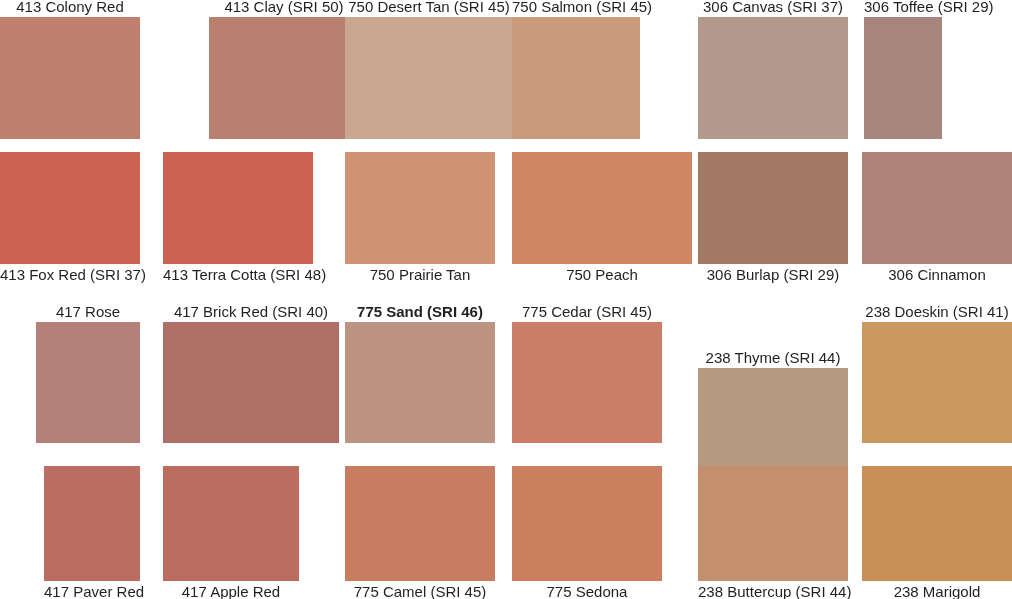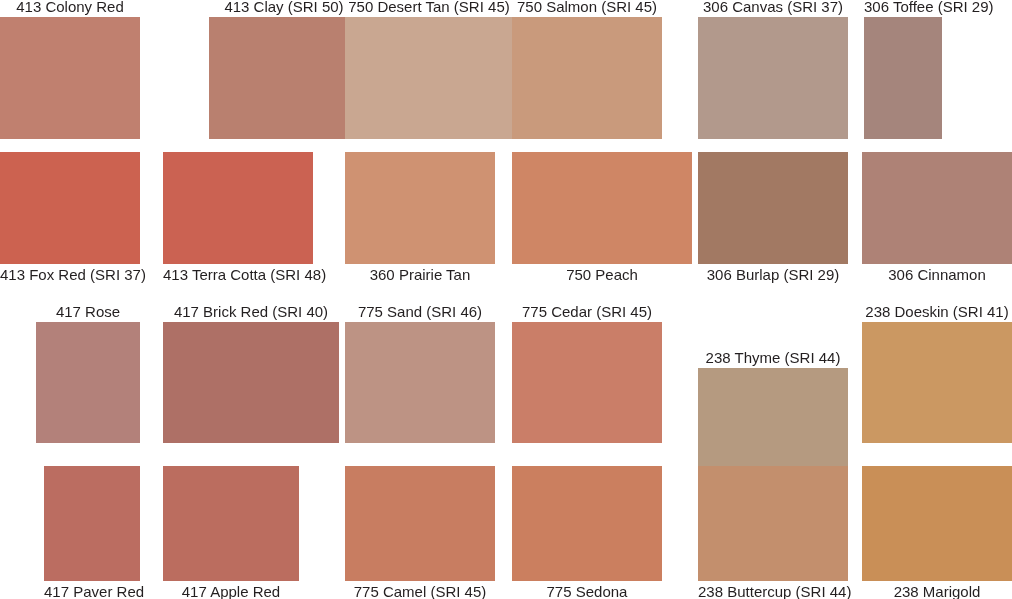--- a/index.html
+++ b/index.html
@@ -49,21 +49,21 @@
       <div class="swatch-block" style="height: 122px; background: rgb(192, 128, 111);"></div>
     </div>
     <div class="swatch-cell label-top" style="left: 163px; width: 150px; top: 0px; margin-left: 46px;">
       <div class="swatch-label">413 Clay (SRI 50)</div>
       <div class="swatch-block" style="height: 122px; background: rgb(185, 128, 111);"></div>
     </div>
     <div class="swatch-cell label-top" style="left: 345px; width: 168px; top: 0px;">
       <div class="swatch-label">750 Desert Tan (SRI 45)</div>
       <div class="swatch-block" style="height: 122px; background: rgb(201, 167, 145);"></div>
     </div>
-    <div class="swatch-cell label-top" style="left: 512px; width: 150px; top: 0px;">
+    <div class="swatch-cell label-top" style="left: 512px; width: 128px; top: 0px;">
       <div class="swatch-label">750 Salmon (SRI 45)</div>
       <div class="swatch-block" style="height: 122px; background: rgb(201, 154, 124);"></div>
     </div>
     <div class="swatch-cell label-top" style="left: 698px; width: 150px; top: 0px;">
       <div class="swatch-label">306 Canvas (SRI 37)</div>
       <div class="swatch-block" style="height: 122px; background: rgb(178, 153, 140);"></div>
     </div>
     <div class="swatch-cell label-top" style="left: 820px; width: 122px; top: 0px; padding-left: 44px;">
       <div class="swatch-label">306 Toffee (SRI 29)</div>
       <div class="swatch-block" style="height: 122px; background: rgb(165, 133, 124);"></div>
@@ -71,21 +71,21 @@
     <div class="swatch-cell label-bottom" style="left: 0px; width: 140px; top: 152px;">
       <div class="swatch-block" style="height: 112px; background: rgb(204, 98, 80);"></div>
       <div class="swatch-label">413 Fox Red (SRI 37)</div>
     </div>
     <div class="swatch-cell label-bottom" style="left: 163px; width: 150px; top: 152px;">
       <div class="swatch-block" style="height: 112px; background: rgb(203, 98, 82);"></div>
       <div class="swatch-label">413 Terra Cotta (SRI 48)</div>
     </div>
     <div class="swatch-cell label-bottom" style="left: 345px; width: 150px; top: 152px;">
       <div class="swatch-block" style="height: 112px; background: rgb(207, 146, 114);"></div>
-      <div class="swatch-label">360 Prairie Tan</div>
+      <div class="swatch-label">750 Prairie Tan</div>
     </div>
     <div class="swatch-cell label-bottom" style="left: 512px; width: 180px; top: 152px;">
       <div class="swatch-block" style="height: 112px; background: rgb(207, 134, 101);"></div>
       <div class="swatch-label">750 Peach</div>
     </div>
     <div class="swatch-cell label-bottom" style="left: 698px; width: 150px; top: 152px;">
       <div class="swatch-block" style="height: 112px; background: rgb(162, 121, 99);"></div>
       <div class="swatch-label">306 Burlap (SRI 29)</div>
     </div>
     <div class="swatch-cell label-bottom" style="left: 862px; width: 150px; top: 152px;">
@@ -93,21 +93,21 @@
       <div class="swatch-label">306 Cinnamon</div>
     </div>
     <div class="swatch-cell label-top" style="left: 0px; width: 140px; top: 305px; padding-left: 36px;">
       <div class="swatch-label">417 Rose</div>
       <div class="swatch-block" style="height: 121px; background: rgb(179, 129, 122);"></div>
     </div>
     <div class="swatch-cell label-top" style="left: 163px; width: 176px; top: 305px;">
       <div class="swatch-label">417 Brick Red (SRI 40)</div>
       <div class="swatch-block" style="height: 121px; background: rgb(174, 112, 102);"></div>
     </div>
-    <div class="swatch-cell label-top" style="left: 345px; width: 150px; top: 305px;">
+    <div class="swatch-cell label-top" style="left: 345px; width: 150px; top: 305px; font-weight: bold;">
       <div class="swatch-label">775 Sand (SRI 46)</div>
       <div class="swatch-block" style="height: 121px; background: rgb(189, 147, 132);"></div>
     </div>
     <div class="swatch-cell label-top" style="left: 512px; width: 150px; top: 305px;">
       <div class="swatch-label">775 Cedar (SRI 45)</div>
       <div class="swatch-block" style="height: 121px; background: rgb(202, 126, 104);"></div>
     </div>
     <div class="swatch-cell label-top" style="left: 698px; width: 150px; top: 305px; margin-top: 46px;">
       <div class="swatch-label">238 Thyme (SRI 44)</div>
       <div class="swatch-block" style="height: 121px; background: rgb(181, 154, 128);"></div>

